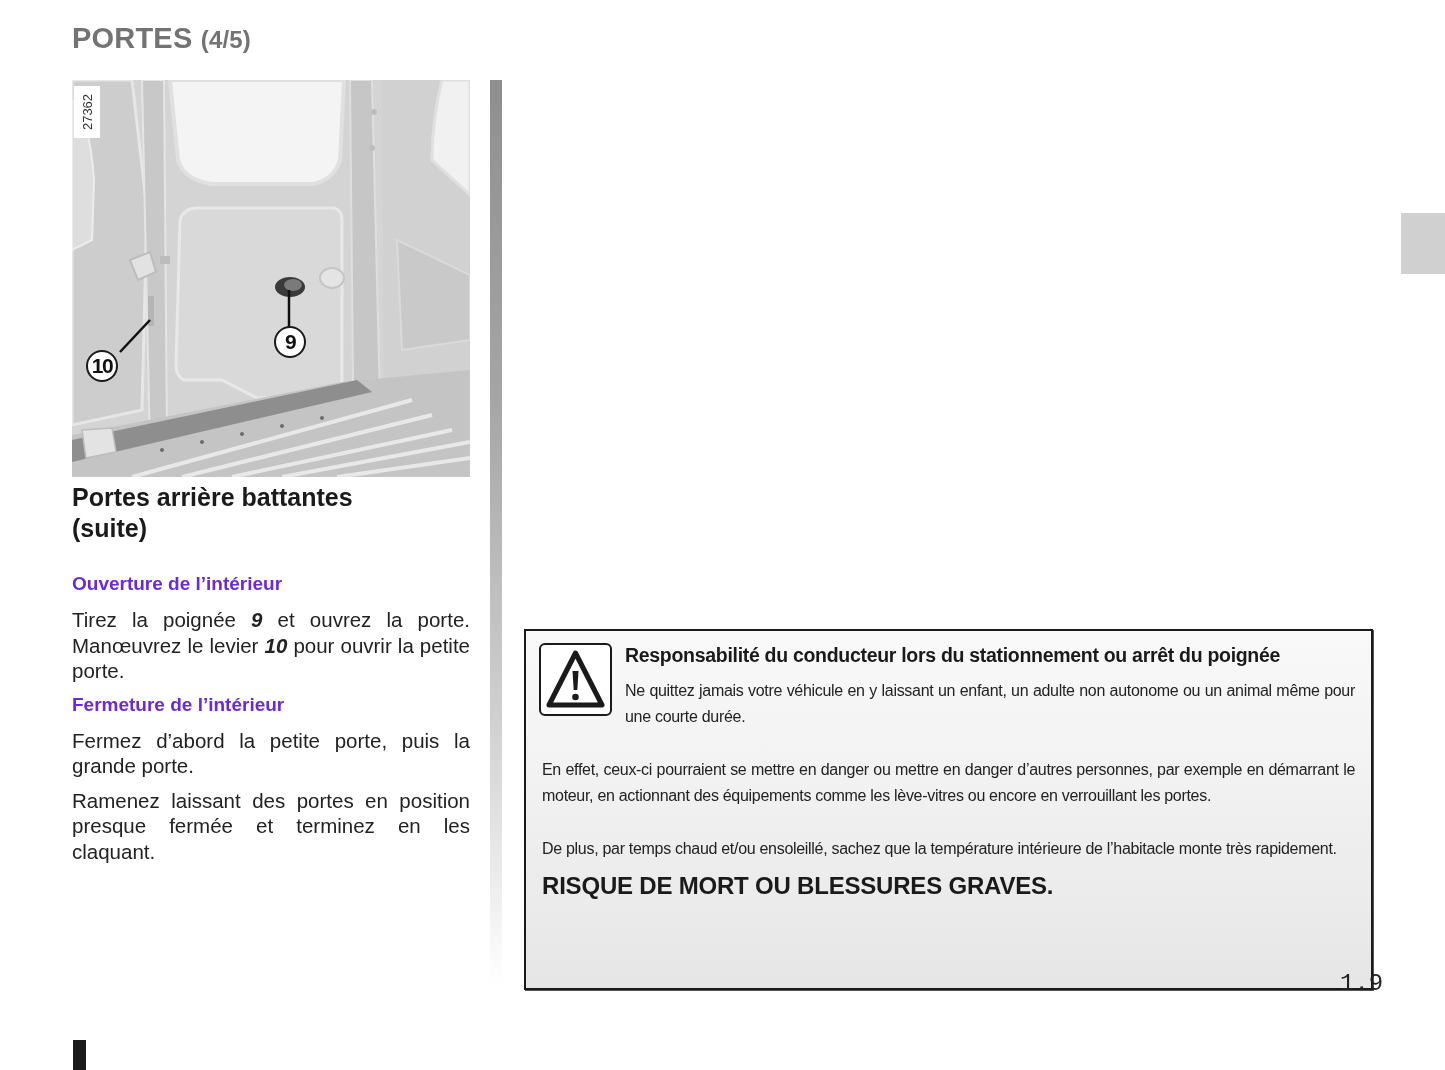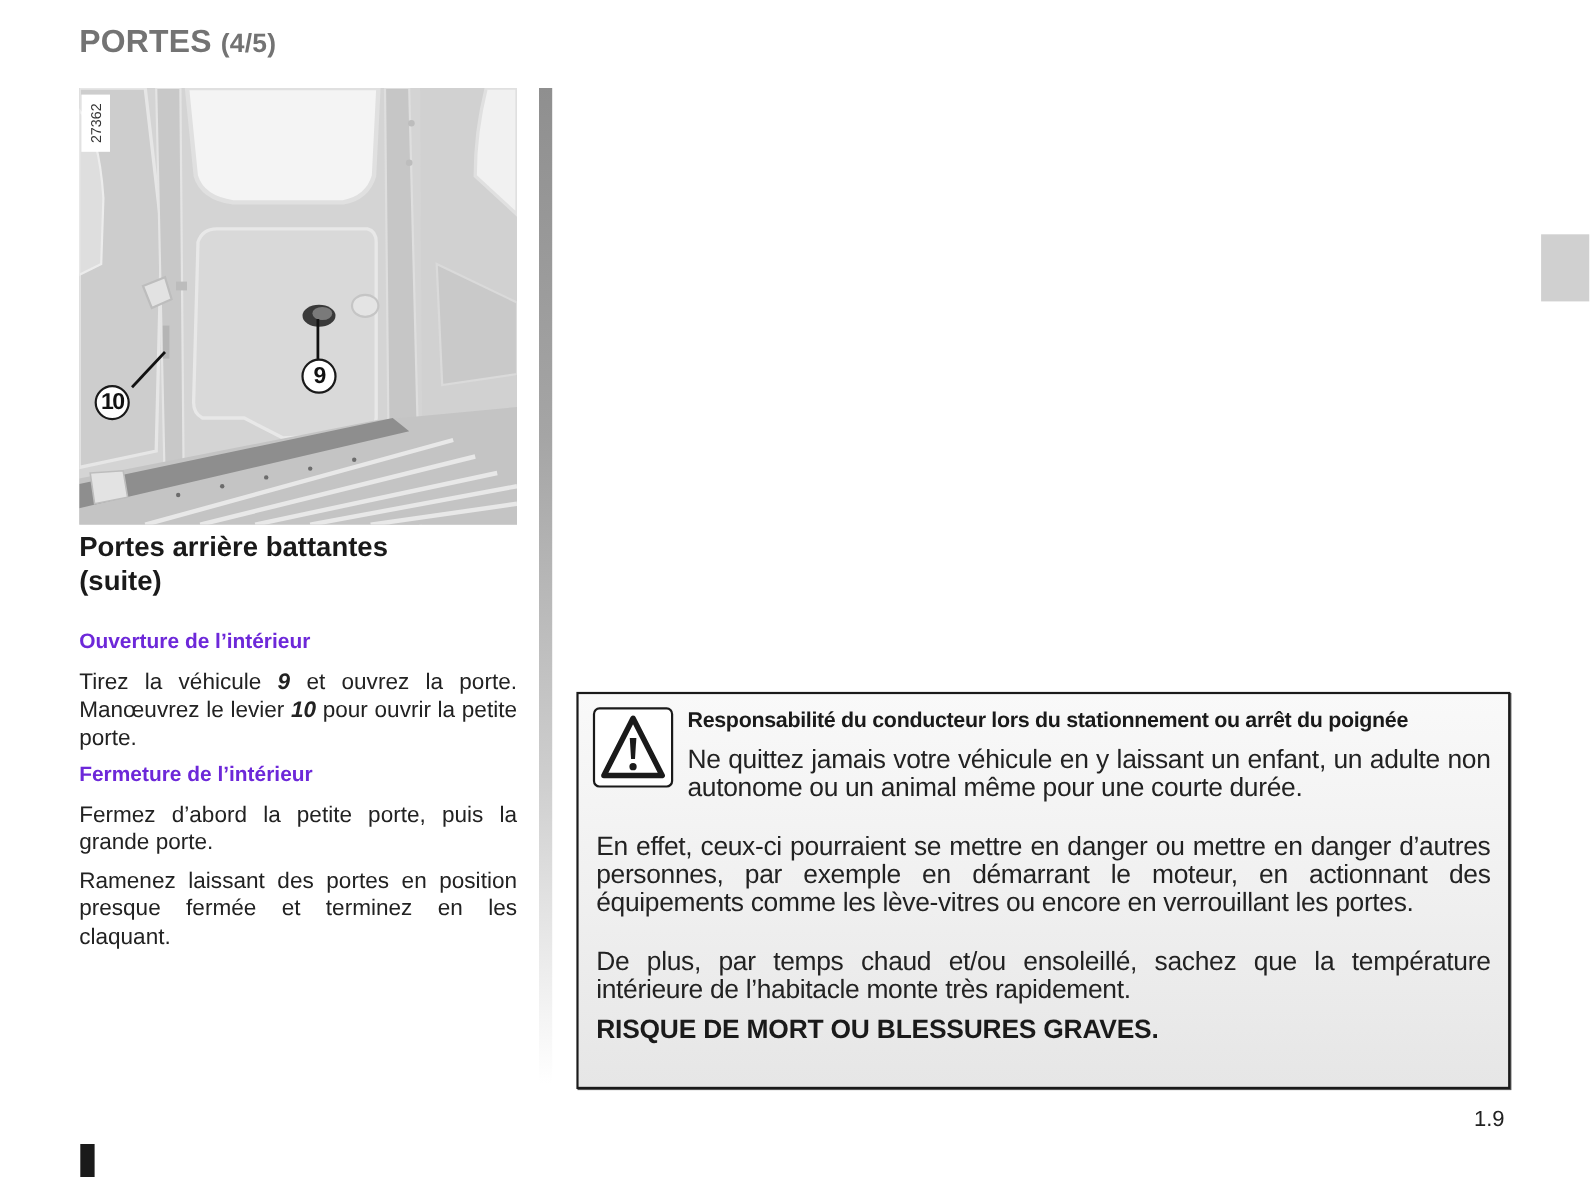--- a/index.html
+++ b/index.html
@@ -80,38 +80,38 @@
       border: 2px solid #1a1a1a; border-radius: 6px;
       background: #fff;
     }
     .warning-icon svg { position: absolute; left: 4px; top: 4px; }
     .warn-head {
       margin-left: 83px;
       font-size: 19.5px; font-weight: bold; line-height: 25px; color: #1a1a1a;
       letter-spacing: -0.3px;
     }
     .warn-text {
-      font-size: 24px; line-height: 25.5px; color: #222;
+      font-size: 16px; line-height: 25.5px; color: #222;
       text-align: justify; letter-spacing: -0.3px;
     }
     .warn-text.indent { margin-left: 83px; margin-top: 10px; }
     .warn-text.mt { margin-top: 28px; }
     .warn-strong {
       margin-top: 11px;
       font-size: 24px; font-weight: bold; line-height: 25px; color: #1a1a1a;
       letter-spacing: -0.2px;
     }
 
     .thumb-tab {
       position: absolute; left: 1401px; top: 213px;
       width: 44px; height: 61px; background: #d0d0d0;
     }
     .page-number {
-      position: absolute; left: 1340px; top: 1007px;
-      font-size: 20px; color: #222;
+      position: absolute; left: 1340px; top: 970px;
+      font-size: 24px; color: #222; font-family: Liberation Mono, monospace;
     }
     .corner-mark {
       position: absolute; left: 73px; top: 1040px;
       width: 13px; height: 30px; background: #1a1a1a;
     }
   </style>
 </head>
 <body>
 
 <div class="page">
@@ -182,21 +182,21 @@
 
   <div class="divider-bar"></div>
 
   <div class="left-col">
     <h2 class="section-title">
       <span>Portes arrière battantes</span><br>
       <span>(suite)</span>
     </h2>
 
     <h3 class="sub-title">Ouverture de l’intérieur</h3>
-    <p class="para"><span>Tirez la véhicule </span><span class="ref">9</span><span> et ouvrez la porte. Manœuvrez le levier </span><span class="ref">10</span><span> pour ouvrir la petite porte.</span></p>
+    <p class="para"><span>Tirez la poignée </span><span class="ref">9</span><span> et ouvrez la porte. Manœuvrez le levier </span><span class="ref">10</span><span> pour ouvrir la petite porte.</span></p>
 
     <h3 class="sub-title second">Fermeture de l’intérieur</h3>
     <p class="para">Fermez d’abord la petite porte, puis la grande porte.</p>
     <p class="para tight">Ramenez laissant des portes en position presque fermée et terminez en les claquant.</p>
   </div>
 
   <div class="warning-box">
     <div class="warning-icon">
       <svg width="61" height="61" viewBox="0 0 61 61">
         <path d="M30.5 4 L57 56 L4 56 Z" fill="none" stroke="#1a1a1a" stroke-width="5" stroke-linejoin="round"></path>

